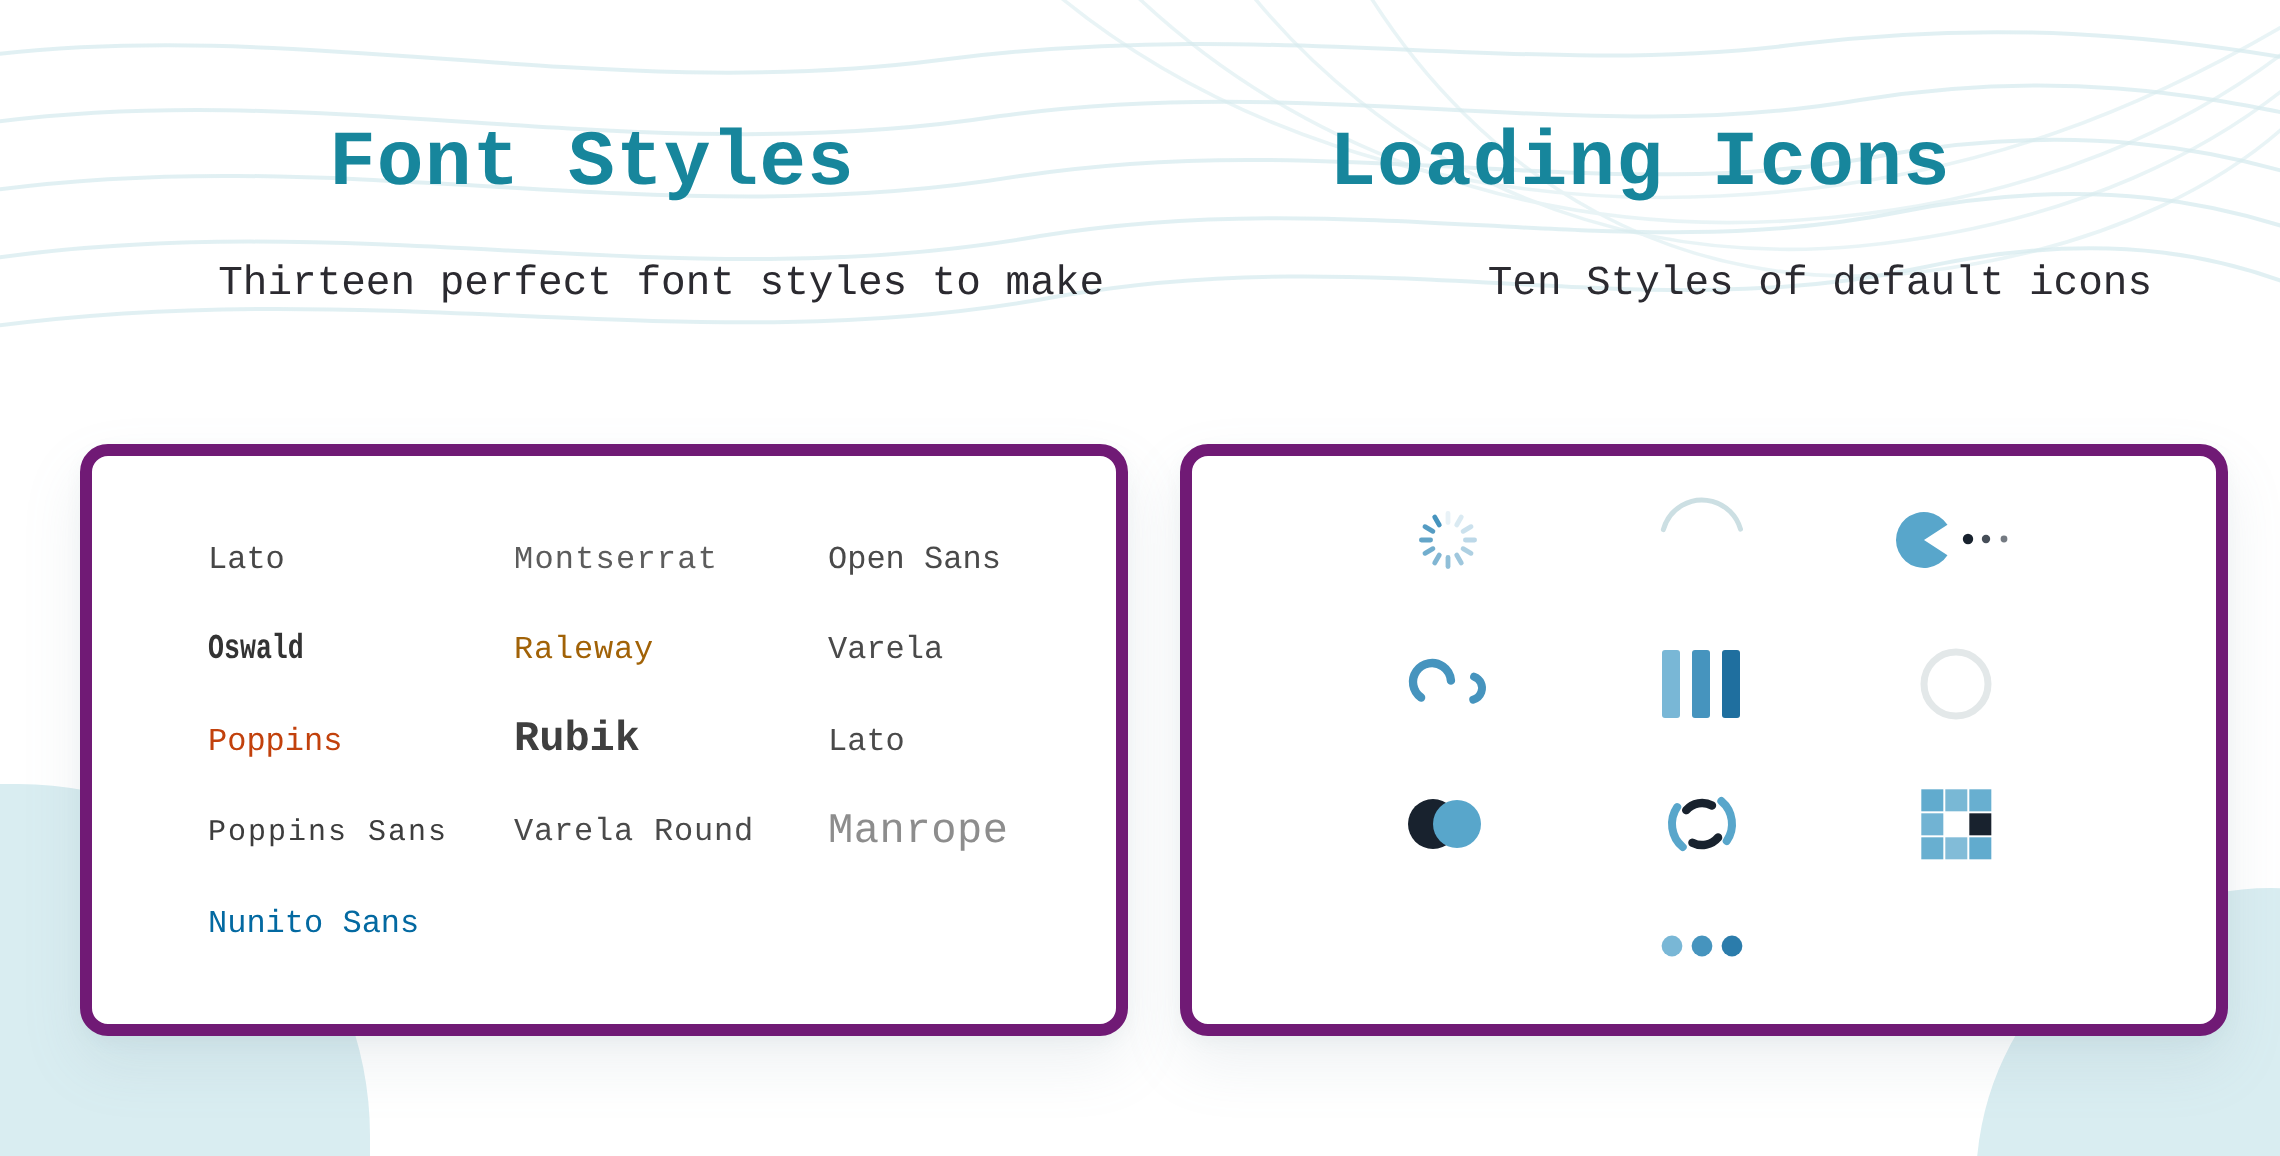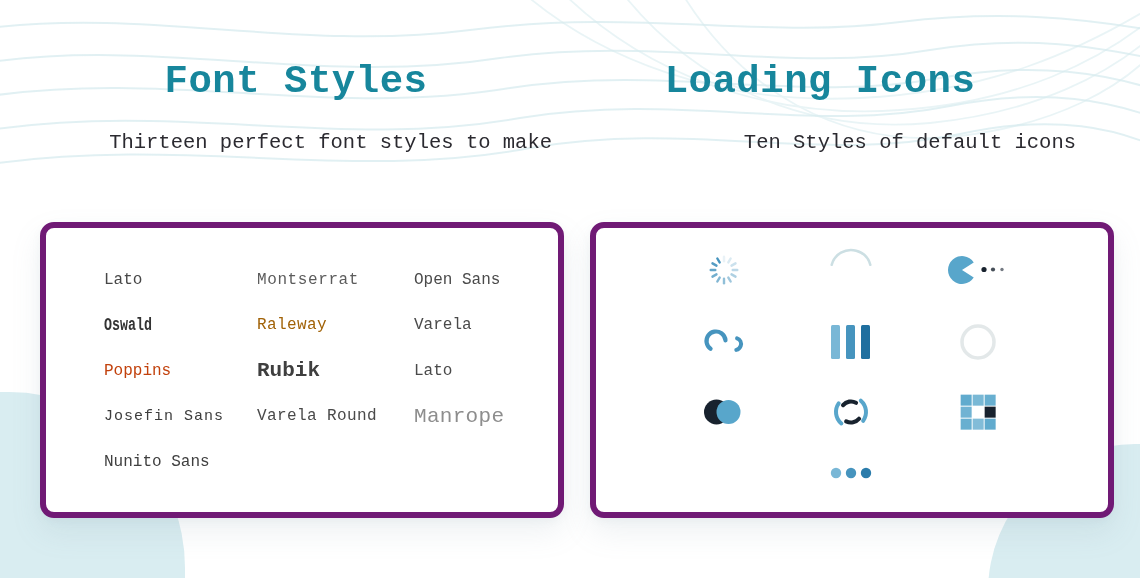--- a/index.html
+++ b/index.html
@@ -41,21 +41,21 @@
   .f-opensans{color:#4a4a4a;}
   .f-oswald{font-weight:700;font-size:17.5px;color:#333;transform:scaleX(.76);transform-origin:0 50%;}
   .f-raleway{color:#a16207;font-weight:300;letter-spacing:.4px;}
   .f-roboto{color:#4a4a4a;}
   .f-poppins{color:#c2410c;}
   .f-rubik{font-weight:700;font-size:21px;color:#3f3f3f;}
   .f-inter{color:#4a4a4a;}
   .f-josefin{font-size:15px;letter-spacing:1px;color:#3d3d3d;}
   .f-varela{color:#4a4a4a;letter-spacing:.4px;}
   .f-manrope{color:#8d8d8d;font-size:21px;letter-spacing:.3px;}
-  .f-nunito{color:#404040;}
+  .f-nunito{color:#0369a1;}
   
   .icon{position:absolute;transform:translate(-50%,-50%);line-height:0;}
   .i-r1{top:42px;} .i-r2{top:114px;} .i-r3{top:184px;}
   .i-c1{left:128px;} .i-c2{left:255px;} .i-c3{left:382px;}
   .i-dots{left:255px;top:245px;}
   .icon svg{display:block;}
   
   .sq-grid{display:grid;grid-template-columns:repeat(3,10.5px);grid-auto-rows:10.5px;gap:1.6px;}
   .sq{width:10.5px;height:10.5px;background:var(--blue-400);}
   .sq.w{background:transparent;}
@@ -97,21 +97,21 @@
     <div class="fonts-grid">
       <span class="font-item f-lato">Lato</span>
       <span class="font-item f-montserrat">Montserrat</span>
       <span class="font-item f-opensans">Open Sans</span>
       <span class="font-item f-oswald">Oswald</span>
       <span class="font-item f-raleway">Raleway</span>
       <span class="font-item f-roboto">Varela</span>
       <span class="font-item f-poppins">Poppins</span>
       <span class="font-item f-rubik">Rubik</span>
       <span class="font-item f-inter">Lato</span>
-      <span class="font-item f-josefin">Josefin Sans</span>
+      <span class="font-item f-josefin">Poppins Sans</span>
       <span class="font-item f-varela">Varela Round</span>
       <span class="font-item f-manrope">Manrope</span>
       <span class="font-item f-nunito">Nunito Sans</span>
     </div>
   </div>
 
   <div class="section-title pos-right">Loading Icons</div>
   <div class="section-sub pos-right">
     <div>Ten Styles of default icons</div>
   </div>

